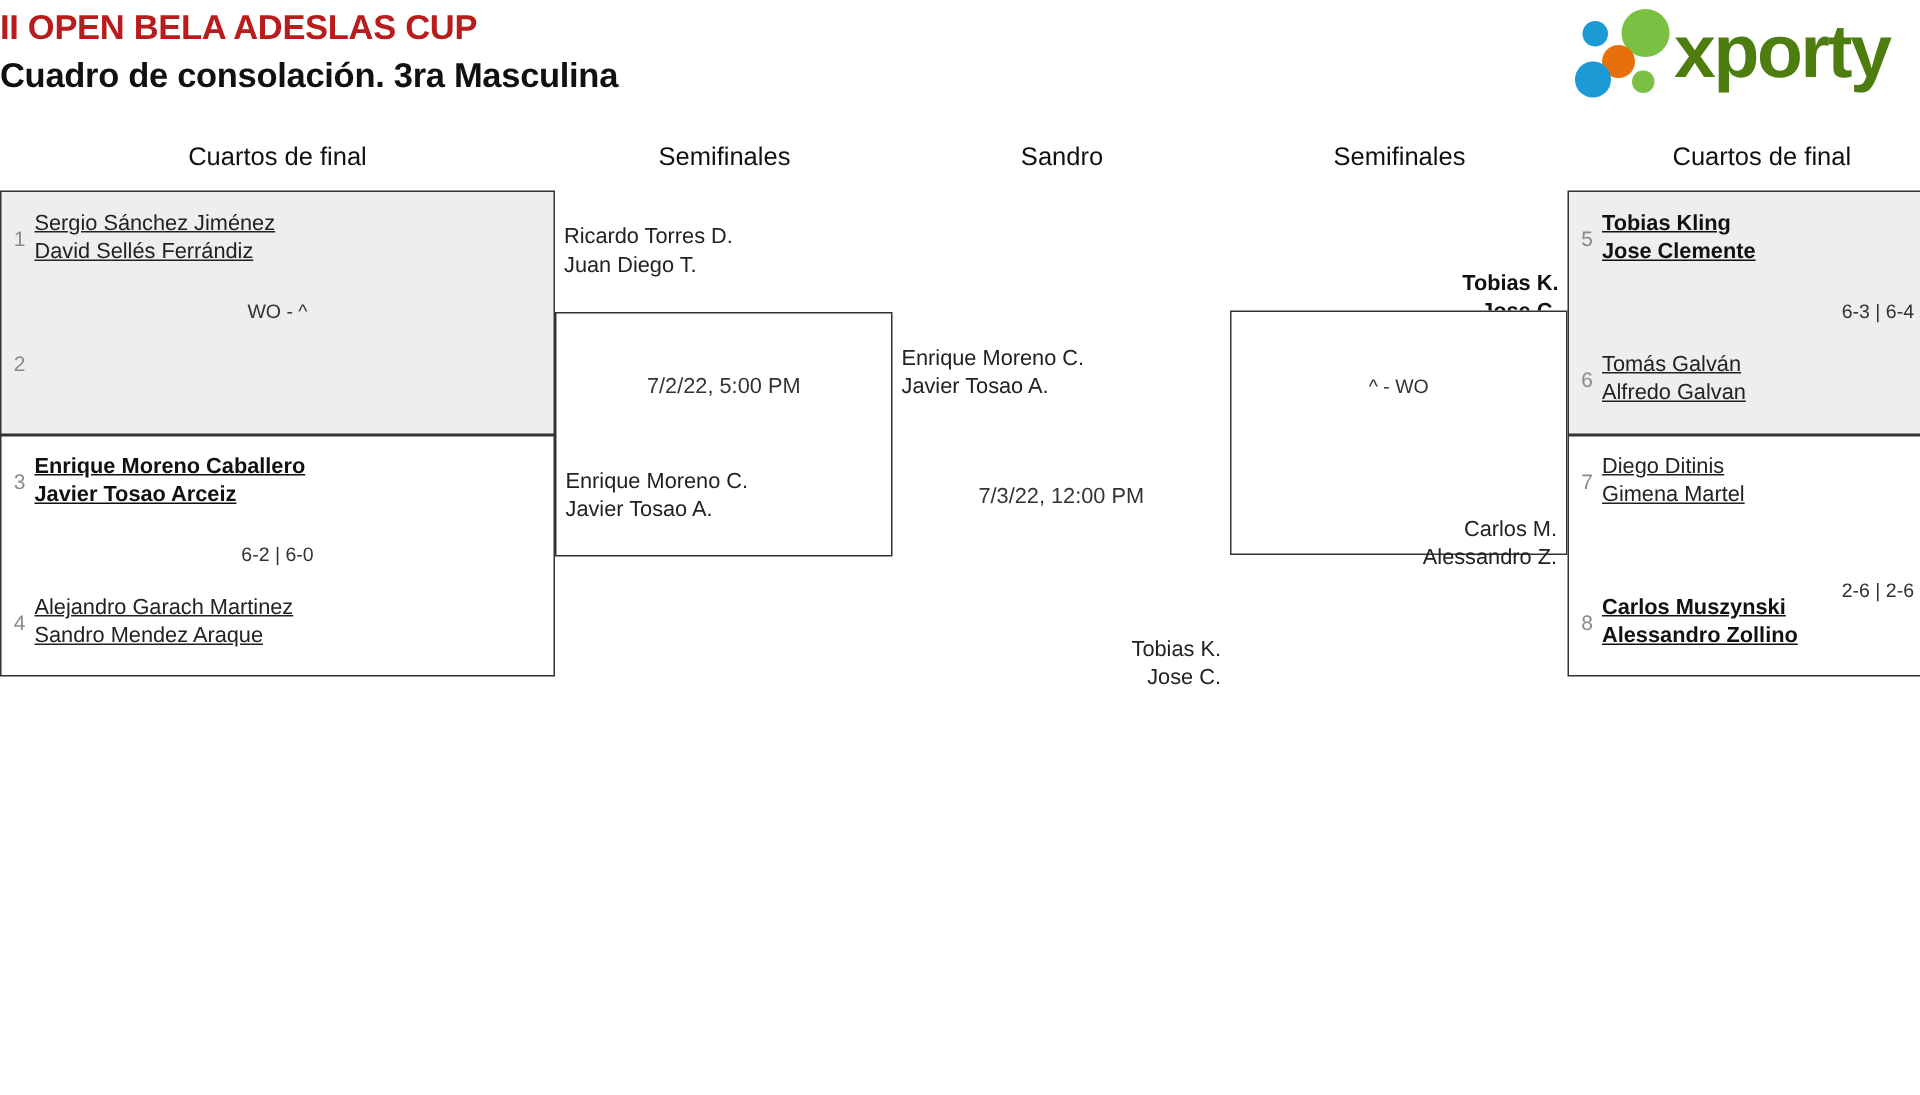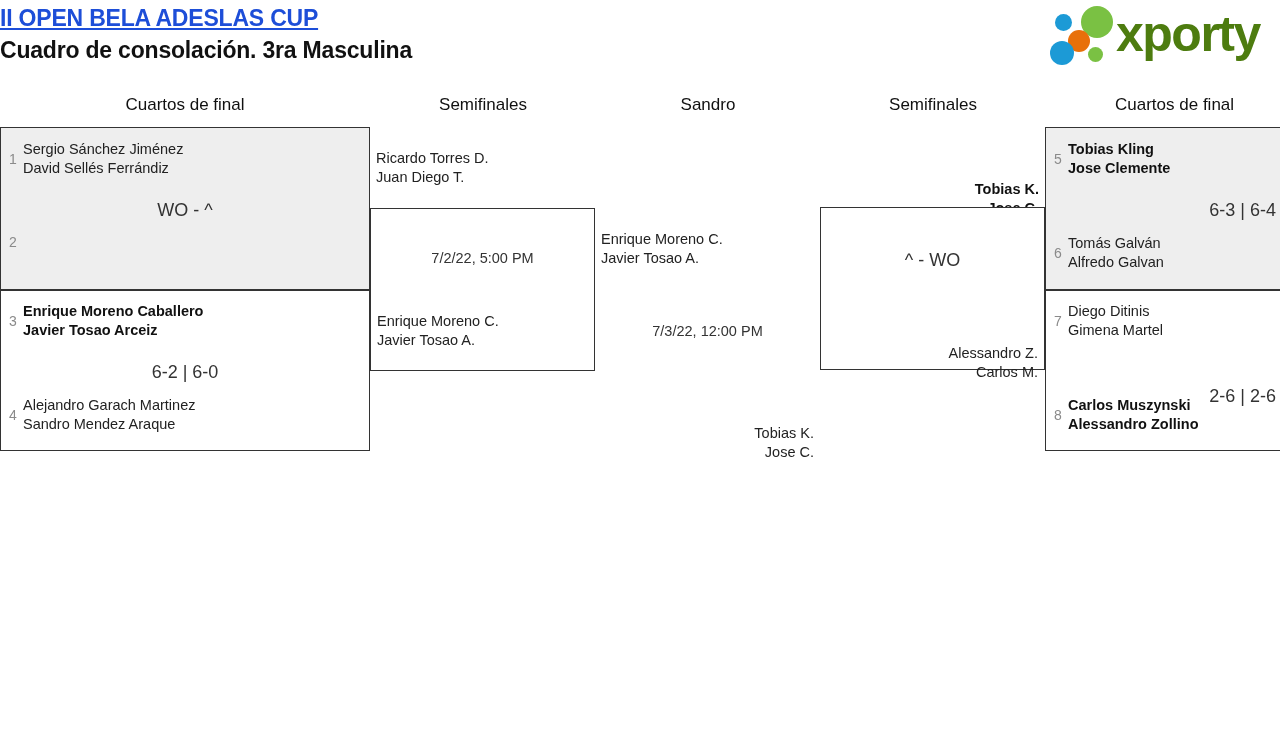--- a/index.html
+++ b/index.html
@@ -9,21 +9,21 @@
     font-family: "Liberation Sans", sans-serif;
     color: #1a1a1a;
     overflow: hidden;
   }
   .page { position: relative; width: 1280px; height: 730px; }
 
   
   .title-block { position: absolute; left: 0; top: 2px; }
   .title-line1 {
     font-size: 23px; font-weight: bold; line-height: 32px;
-    letter-spacing: -0.2px; color: #1d4ed8; text-decoration: underline;
+    letter-spacing: -0.2px; color: #b91c1c;
   }
   .title-line2 {
     font-size: 23px; font-weight: bold; line-height: 32px;
     letter-spacing: -0.2px; color: #111;
   }
 
   .logo { position: absolute; right: 5px; top: 4px; width: 225px; height: 62px; }
   .logo-dots { position: absolute; left: 0; top: 0; width: 74px; height: 62px; }
   .dot { position: absolute; border-radius: 50%; }
   .dot-blue-sm { left: 5px;  top: 10px; width: 17px; height: 17px; background: #1c9ad6; }
@@ -52,25 +52,25 @@
   }
   .box.shaded { background: #eeeeee; }
 
   .slot { position: absolute; display: flex; align-items: center; }
   .seed {
     font-size: 14px; color: #8a8a8a; width: 20px;
     text-align: center; flex: 0 0 20px;
   }
   .names { font-size: 14.5px; line-height: 19px; color: #222; }
   .names.win { font-weight: bold; color: #111; }
-  .names .n { display: block; white-space: nowrap; }
+  .names .n { display: block; white-space: nowrap; text-decoration: underline; }
 
   .score {
     position: absolute;
-    font-size: 18px; color: #333;
+    font-size: 13px; color: #333;
     white-space: nowrap;
   }
   .datetime {
     position: absolute;
     font-size: 14.5px; color: #333;
     white-space: nowrap; text-align: center;
   }
 
   
   .float-names {
@@ -166,22 +166,22 @@
   </div>
 
   <div class="float-names ra win" style="left:820px; top:148px; width:219px;">
     <span class="n">Tobias K.</span>
     <span class="n">Jose C.</span>
   </div>
 
   <div class="box" style="left:820px; top:207px; width:225px; height:163px;">
     <div class="score" style="left:0px; top:42px; width:223px; text-align:center;">^ - WO</div>
     <div class="float-names ra" style="left:0px; top:104px; width:217px;">
+      <span class="n">Carlos M.</span>
       <span class="n">Alessandro Z.</span>
-      <span class="n">Carlos M.</span>
     </div>
   </div>
 
   <div class="box shaded" style="left:1045px; top:127px; width:250px; height:163px;">
     <div class="slot" style="left:2px; top:12px;">
       <span class="seed">5</span>
       <span class="names win">
         <span class="n">Tobias Kling</span>
         <span class="n">Jose Clemente</span>
       </span>

